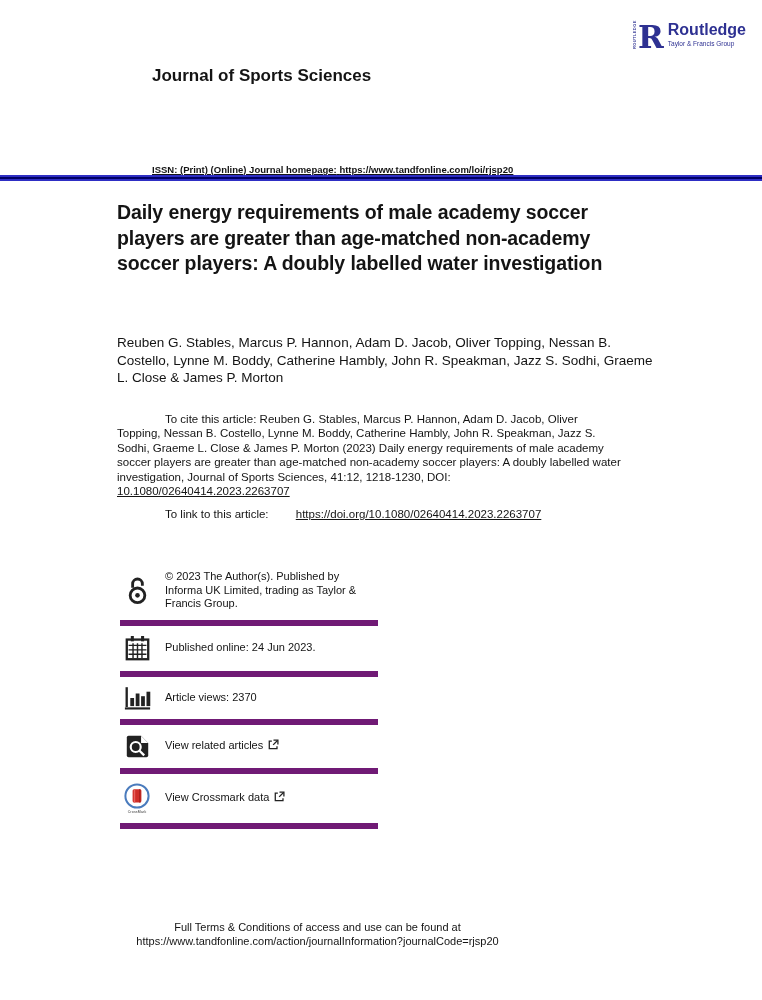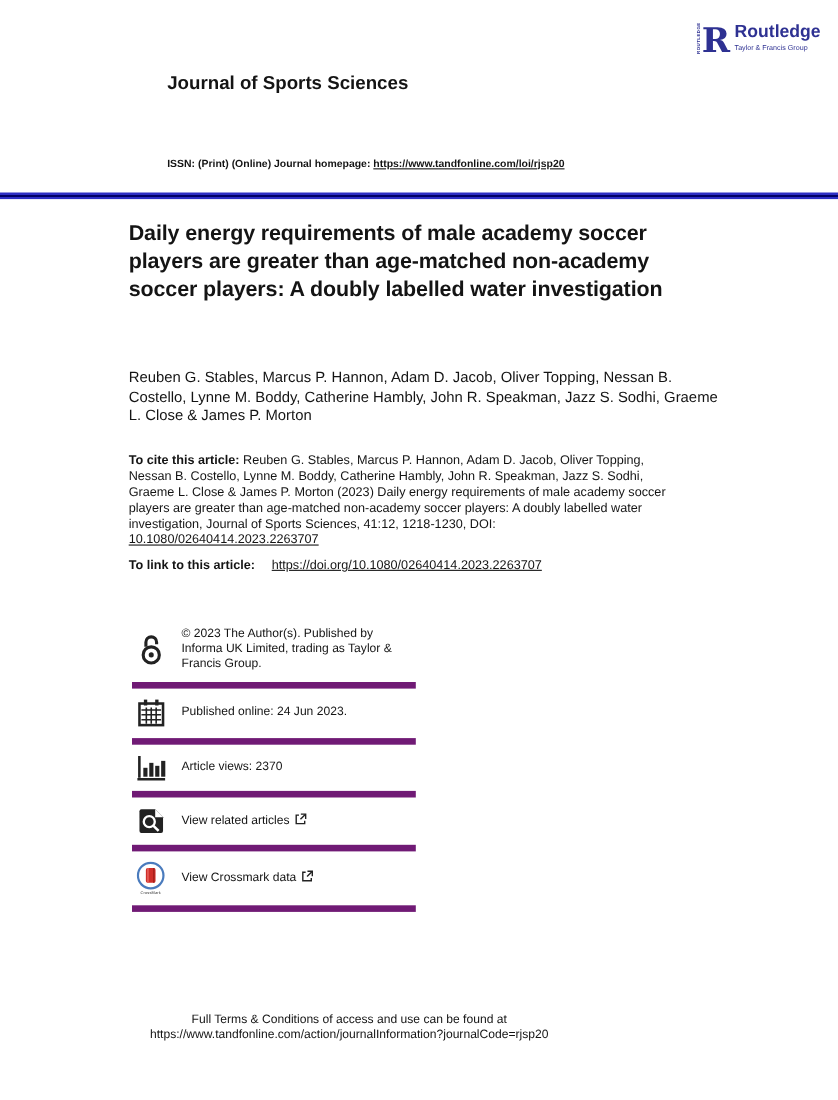--- a/index.html
+++ b/index.html
@@ -17,48 +17,48 @@
   }
   .logo-r{
     font-family:"DejaVu Serif","Liberation Serif",serif;
     font-size:31px;font-weight:bold;color:#2e3192;line-height:.85;margin-left:1px;
   }
   .logo-text{display:flex;flex-direction:column;margin-top:3px;}
   .logo-name{font-size:16px;font-weight:600;color:#2e3192;line-height:1.1;}
   .logo-tagline{font-size:6.5px;color:#2e3192;margin-top:1px;}
 
   .journal-title{position:absolute;left:152px;top:66px;font-size:17px;font-weight:700;color:#141414;}
-  .issn-line{position:absolute;left:152px;top:144px;font-size:9.5px;font-weight:600;color:#141414;}
+  .issn-line{position:absolute;left:152px;top:164px;font-size:9.5px;font-weight:600;color:#141414;text-decoration:underline;}
   .issn-line a{color:#141414;text-decoration:underline;}
 
   .blue-rule{
     position:absolute;left:0;top:175px;width:762px;height:6px;
     background:linear-gradient(#2e2ec4 0 2.2px,#000066 2.2px 3.8px,#2e2ec4 3.8px 100%);
   }
 
   
   .article-title{
     position:absolute;left:117px;top:200px;width:522px;
     font-size:19.5px;line-height:25.5px;font-weight:700;color:#141414;letter-spacing:-.1px;
   }
   .authors{
     position:absolute;left:117px;top:334px;width:536px;
     font-size:13.5px;line-height:17.5px;color:#141414;
   }
   .cite-block{
     position:absolute;left:117px;top:412px;width:505px;
     font-size:11.5px;line-height:14.4px;color:#141414;
   }
-  .bold{font-weight:700;}
+  .bold{font-weight:400;margin-left:48px;}
   .link{color:#141414;text-decoration:underline;cursor:pointer;}
   .link-line{
     position:absolute;left:117px;top:508px;width:520px;
     font-size:11.5px;color:#141414;
   }
-  .link-line .link{margin-left:12px;}
+  .link-line .link{margin-left:24px;}
 
   
   .info-table{position:absolute;left:120px;top:561px;width:258px;}
   .info-row{
     display:flex;align-items:center;gap:13px;
     border-bottom:6px solid #701a75;
     padding:9px 2px 9px 2px;min-height:32px;box-sizing:border-box;
   }
   .info-icon{width:30px;flex:0 0 30px;display:flex;flex-direction:column;align-items:center;}
   .info-text{font-size:11px;line-height:13.5px;color:#141414;}

